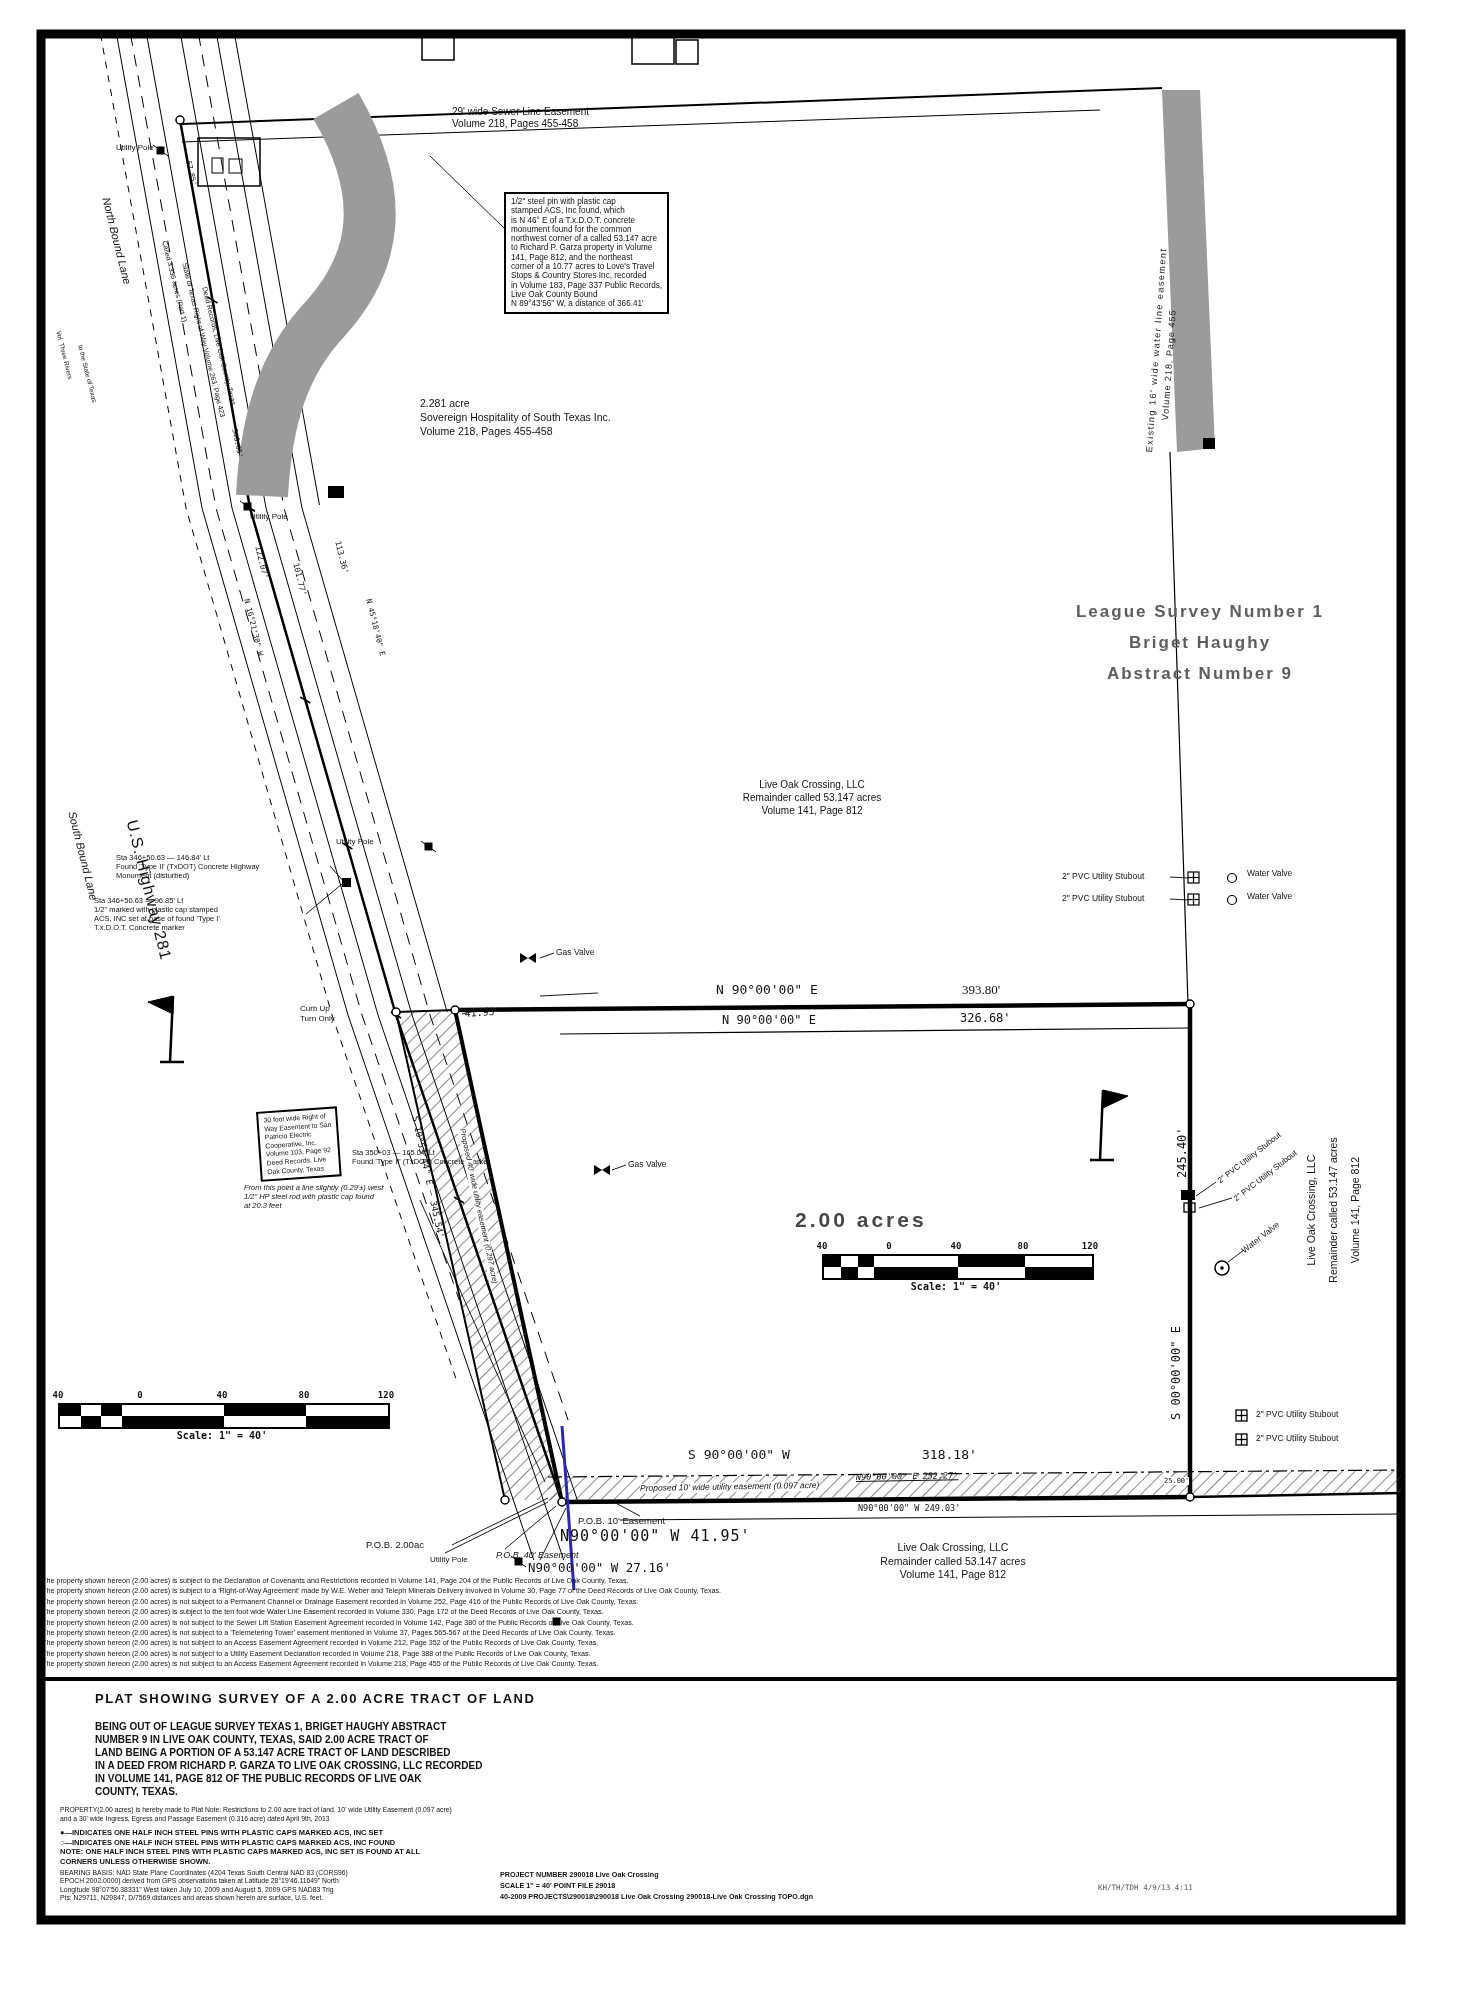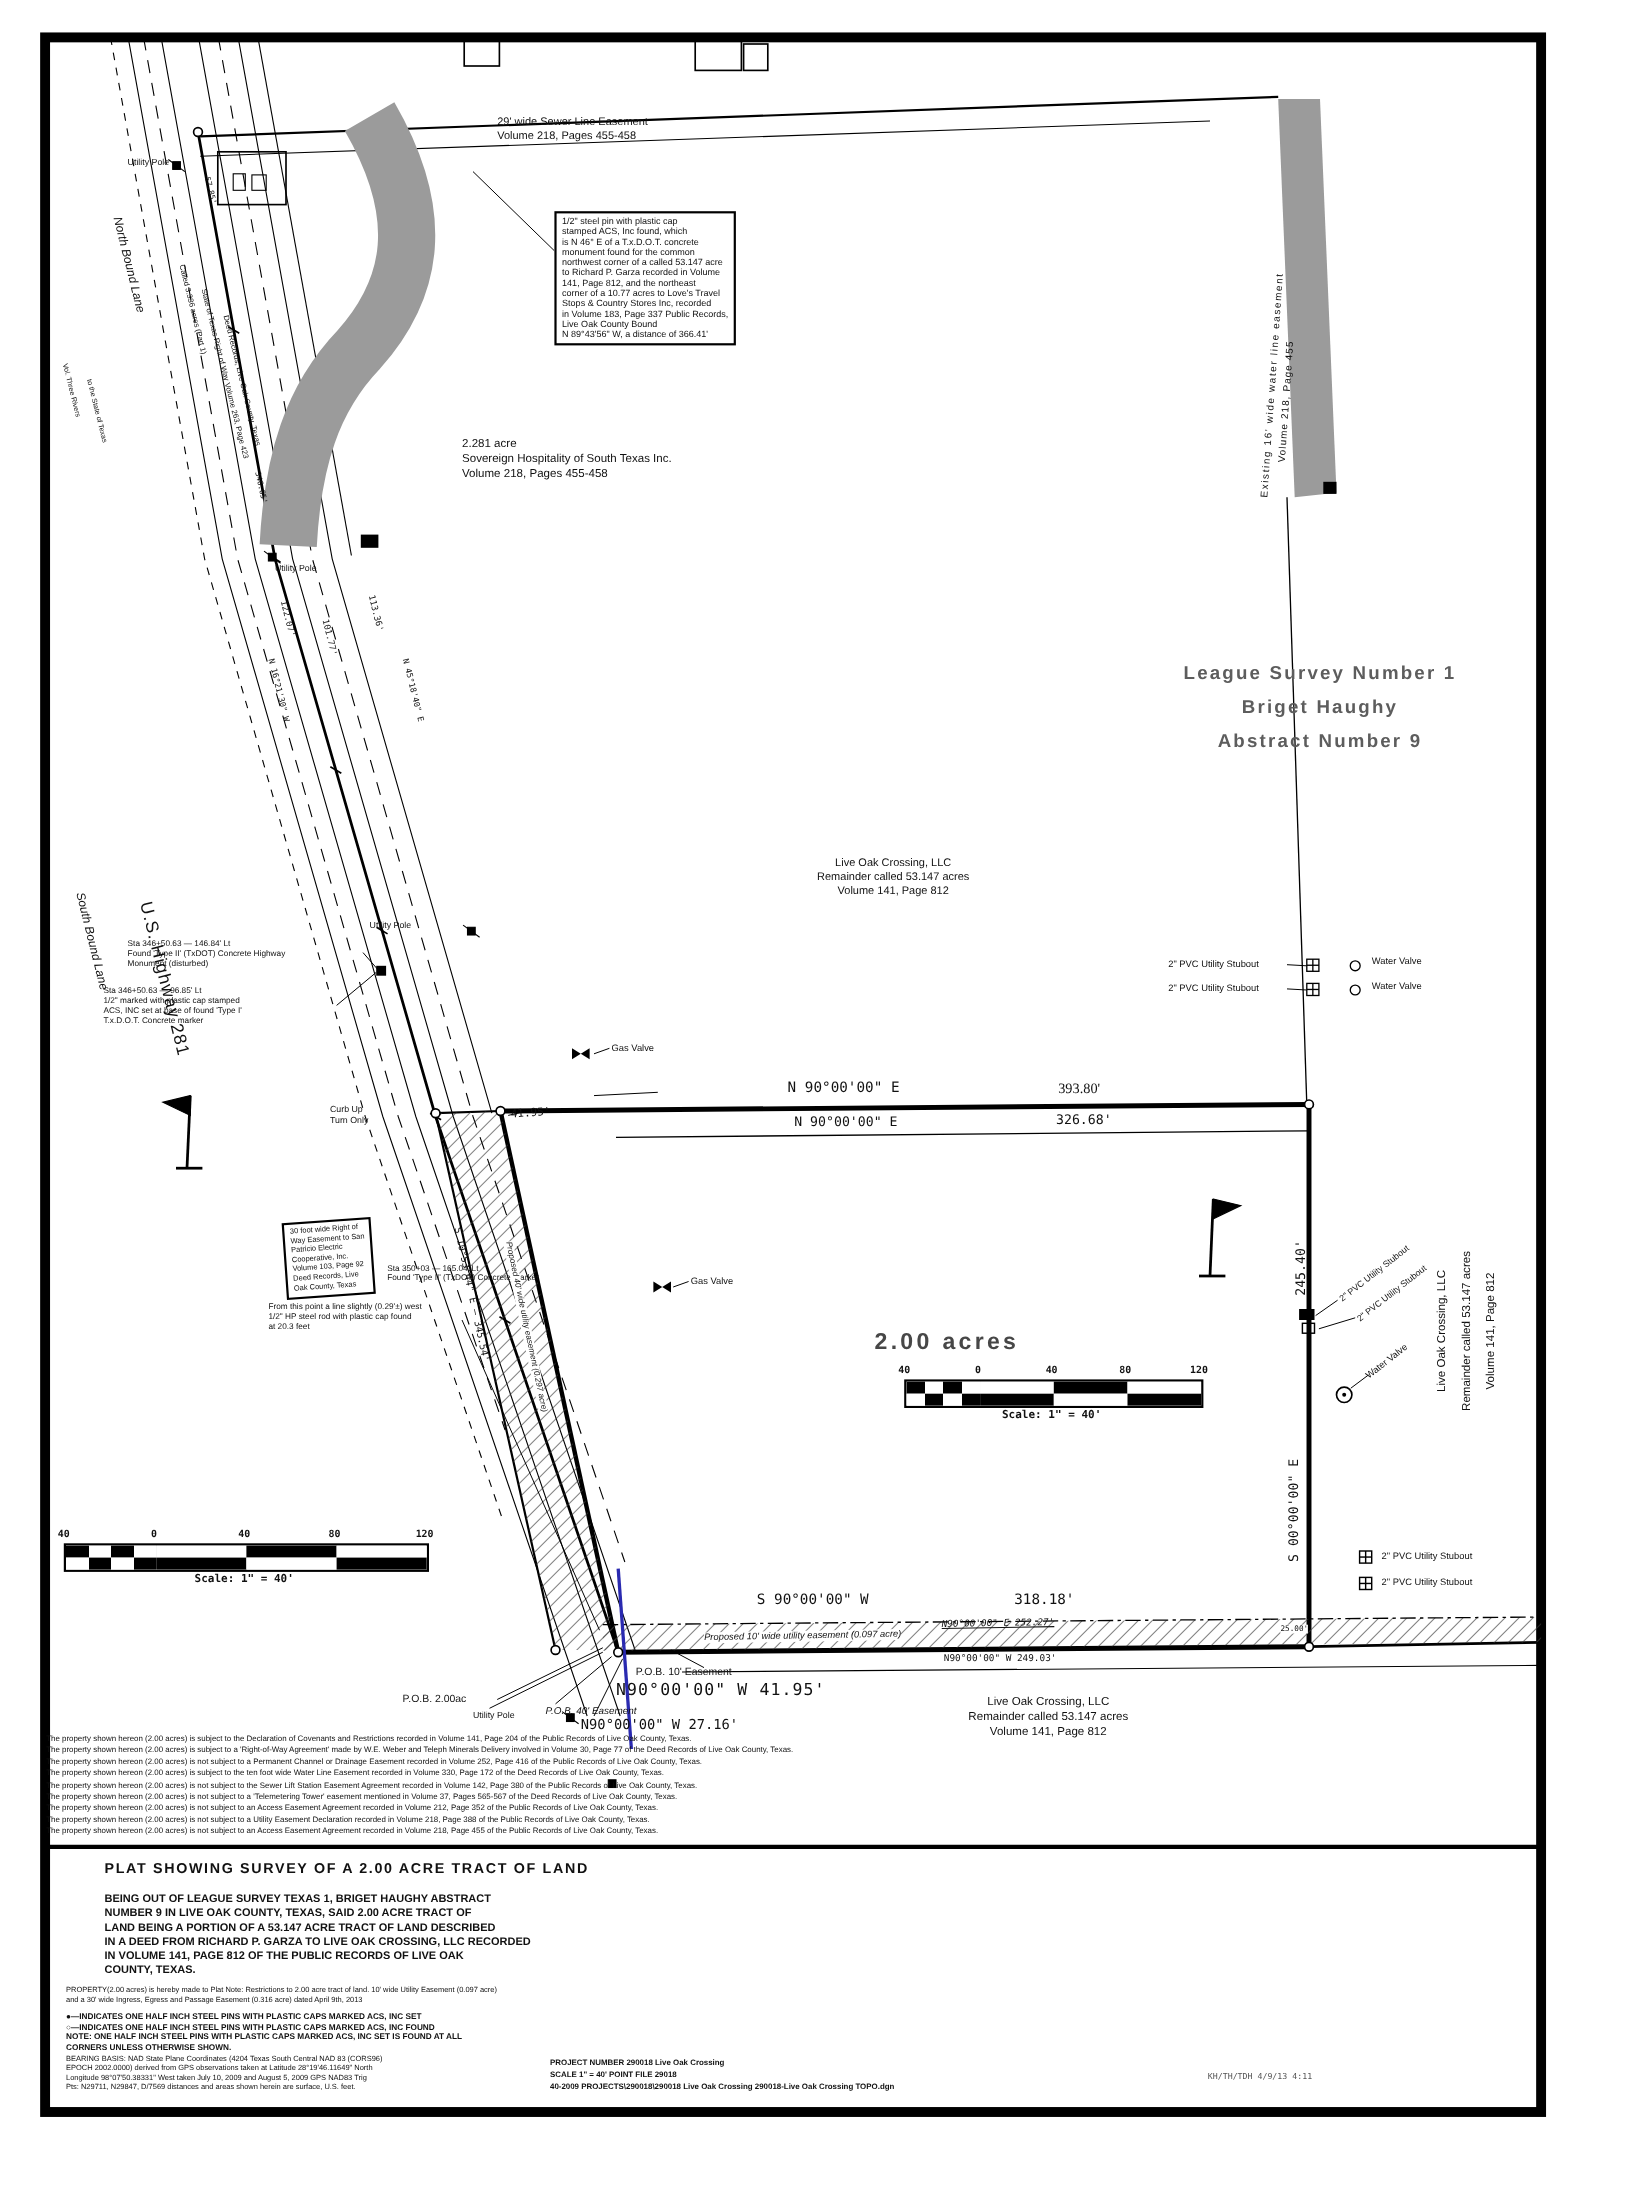--- a/index.html
+++ b/index.html
@@ -195,21 +195,21 @@
       <div class="ann" style="left: 452px; top: 106px; font-size: 10px;">
         <div>29' wide Sewer Line Easement</div>
         <div>Volume 218, Pages 455-458</div>
       </div>
       <div class="ann boxed" style="left: 504px; top: 192px; font-size: 8.2px; line-height: 9.3px;">
         <div>1/2" steel pin with plastic cap</div>
         <div>stamped ACS, Inc found, which</div>
         <div>is N 46° E of a T.x.D.O.T. concrete</div>
         <div>monument found for the common</div>
         <div>northwest corner of a called 53.147 acre</div>
-        <div>to Richard P. Garza recorded in Volume</div>
+        <div>to Richard P. Garza property in Volume</div>
         <div>141, Page 812, and the northeast</div>
         <div>corner of a 10.77 acres to Love's Travel</div>
         <div>Stops &amp; Country Stores Inc, recorded</div>
         <div>in Volume 183, Page 337 Public Records,</div>
         <div>Live Oak County Bound</div>
         <div>N 89°43'56" W, a distance of 366.41'</div>
       </div>
       <div class="ann" style="left: 420px; top: 396px; font-size: 10.5px; width: 330px; text-align: left; line-height: 14px;">
         <div>2.281 acre</div>
         <div>Sovereign Hospitality of South Texas Inc.</div>
@@ -292,21 +292,21 @@
         <div>Patricio Electric</div>
         <div>Cooperative, Inc.</div>
         <div>Volume 103, Page 92</div>
         <div>Deed Records, Live</div>
         <div>Oak County, Texas</div>
       </div>
       <div class="ann" style="left: 352px; top: 1148px; font-size: 7.5px; line-height: 9px;">
         <div>Sta 350+03 — 165.04' Lt</div>
         <div>Found 'Type II' (TxDOT) Concrete marker</div>
       </div>
-      <div class="ann" style="left: 244px; top: 1183px; font-size: 7.5px; line-height: 9px;">
+      <div class="ann" style="left: 244px; top: 1183px; font-size: 7.5px; line-height: 9px; font-style: italic;">
         <div>From this point a line slightly (0.29'±) west</div>
         <div>1/2" HP steel rod with plastic cap found</div>
         <div>at 20.3 feet</div>
       </div>
       <div class="ann mono" style="left: 262px; top: 545px; font-size: 8px; transform: rotate(76deg);">122.07'</div>
       <div class="ann mono" style="left: 300px; top: 562px; font-size: 8px; transform: rotate(76deg);">101.77'</div>
       <div class="ann mono" style="left: 342px; top: 540px; font-size: 8px; transform: rotate(76deg);">113.36'</div>
       <div class="ann mono" style="left: 250px; top: 598px; font-size: 7.5px; transform: rotate(76deg);">N 16°21'30" W</div>
       <div class="ann mono" style="left: 372px; top: 598px; font-size: 7.5px; transform: rotate(76deg);">N 45°18'40" E</div>
       <div class="ann mono" style="left: 420px; top: 1115px; font-size: 9px; transform: rotate(78deg);">S 10°53'44" E — 345.54'</div>

